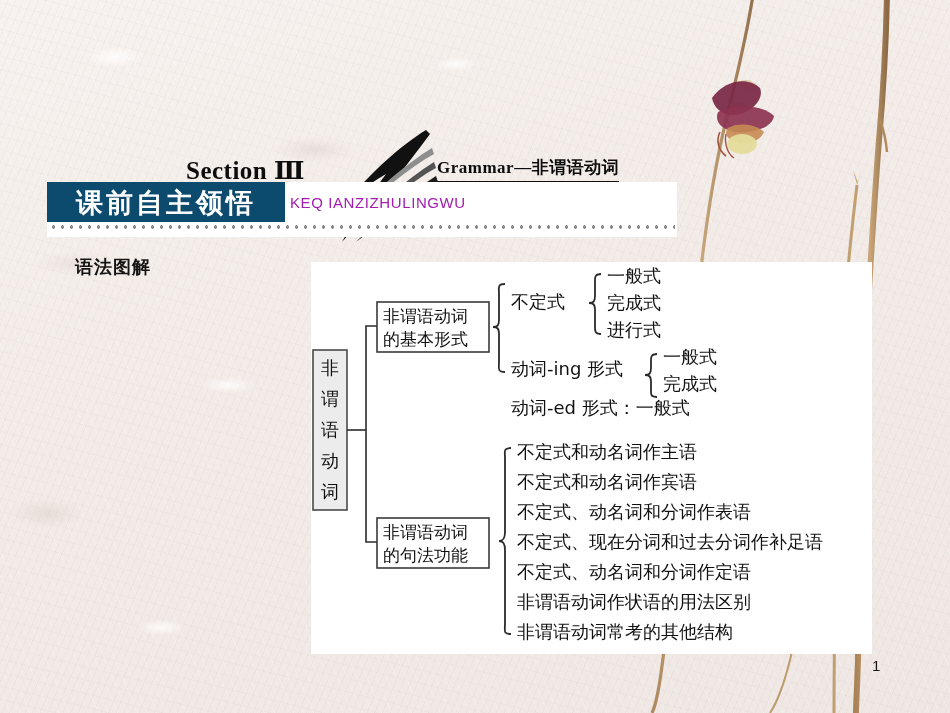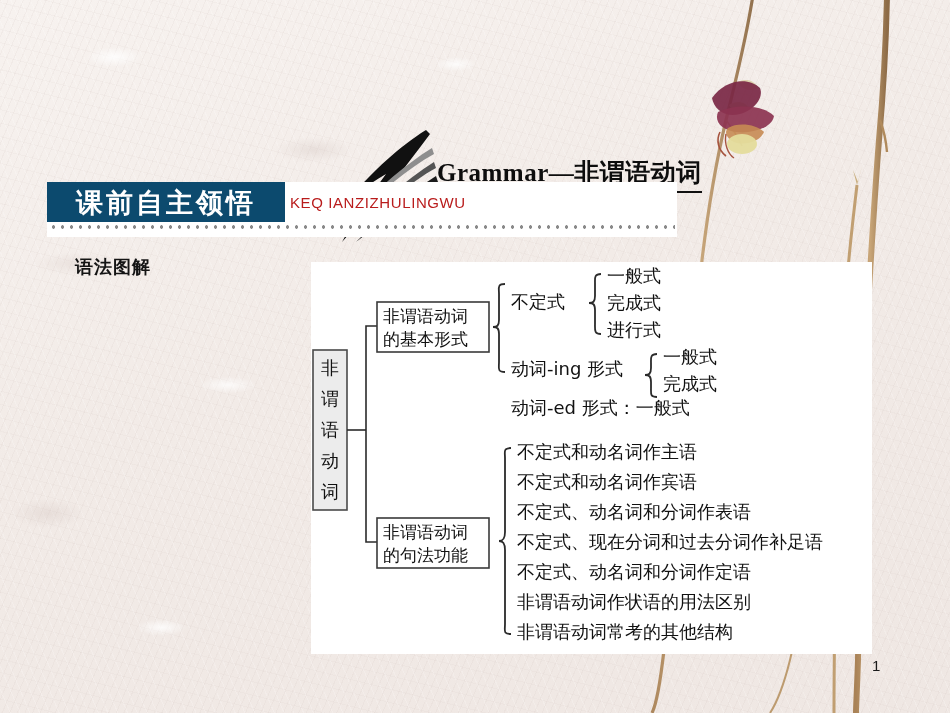--- a/index.html
+++ b/index.html
@@ -35,38 +35,38 @@
   
   .branches{position:absolute;right:0;top:0;width:300px;height:713px;pointer-events:none;}
   
   .title-row{position:absolute;left:0;top:72px;width:950px;height:56px;}
   .ttl{
     position:absolute;font-weight:bold;color:#0d0d0d;
     font-family:"Liberation Serif","DejaVu Serif",serif;
     letter-spacing:.5px;white-space:nowrap;
   }
   #title-left{left:186px;top:84px;font-size:25px;}
-  #title-right{left:437px;top:84px;font-size:25px;}
+  #title-right{left:437px;top:84px;font-size:17px;}
   .ttl .ul{border-bottom:2.5px solid #111;padding-bottom:2px;display:inline-block;}
   .swoosh{position:absolute;left:300px;top:52px;width:140px;height:120px;}
   
   .banner{
     position:absolute;left:47px;top:182px;width:630px;height:55px;
     background:#ffffff;
   }
   .banner-tag{
     position:absolute;left:0;top:0;height:40px;width:238px;
     background:#0c4a6e;display:flex;align-items:center;justify-content:center;
   }
   .banner-tag span{
     color:#fff;font-weight:bold;font-size:27px;letter-spacing:3px;
     font-family:"DejaVu Sans","Liberation Sans",sans-serif;line-height:1;
   }
   .banner-pinyin{
-    position:absolute;left:243px;top:12px;color:#b91c1c;font-size:15px;
+    position:absolute;left:243px;top:12px;color:#a21caf;font-size:15px;
     letter-spacing:.6px;font-family:"Liberation Sans",sans-serif;
   }
   .banner-dots{
     position:absolute;left:2px;top:42px;width:626px;height:6px;
     background-image:radial-gradient(circle, #8a8a8a 1.6px, rgba(0,0,0,0) 1.9px);
     background-size:9px 6px;background-repeat:repeat-x;
   }
   
   #subheading{
     position:absolute;left:75px;top:255px;font-size:18px;font-weight:bold;color:#141414;
@@ -123,20 +123,23 @@
       <path d="M0 0 C 12 -18, 36 -22, 48 -10 C 52 0, 42 12, 28 16 C 14 20, 2 12, 0 0 Z" fill="#7a2744" opacity=".92"></path>
       <path d="M6 14 C 22 6, 50 6, 62 18 C 60 30, 40 36, 24 34 C 10 32, 2 24, 6 14 Z" fill="#8c3350" opacity=".92"></path>
       <path d="M16 30 C 26 24, 44 26, 52 34 C 48 44, 32 48, 22 44 C 14 40, 12 34, 16 30 Z" fill="#c78b53" opacity=".9"></path>
       <ellipse cx="30" cy="46" rx="15" ry="10" fill="#e4dc9c" opacity=".95"></ellipse>
       <path d="M8 34 C 4 42, 6 52, 14 58" stroke="#a6543f" stroke-width="1.6" fill="none"></path>
       <path d="M14 36 C 12 46, 16 56, 22 60" stroke="#a6543f" stroke-width="1.4" fill="none"></path>
     </g>
   </svg>
 
   <div class="title-row">
+    <div class="ttl" id="title-left">
+      <span class="ul">Section Ⅲ</span>
+    </div>
     <svg class="swoosh" viewBox="0 0 140 120">
       <path d="M126 6 C 100 22, 72 48, 52 72 C 64 64, 76 56, 86 50
                C 70 72, 54 96, 42 118 C 66 92, 96 56, 130 10 Z" fill="#111"></path>
       <path d="M132 24 C 106 40, 78 64, 56 88 C 80 70, 108 44, 134 30 Z" fill="#8e8e8e"></path>
       <path d="M134 38 C 106 56, 76 82, 54 106 C 80 86, 110 58, 136 44 Z" fill="#545454"></path>
       <path d="M136 52 C 108 70, 78 96, 56 118 C 82 98, 112 72, 138 58 Z" fill="#1b1b1b"></path>
     </svg>
     <div class="ttl" id="title-right">
       <span class="ul">Grammar—非谓语动词</span>
     </div>

